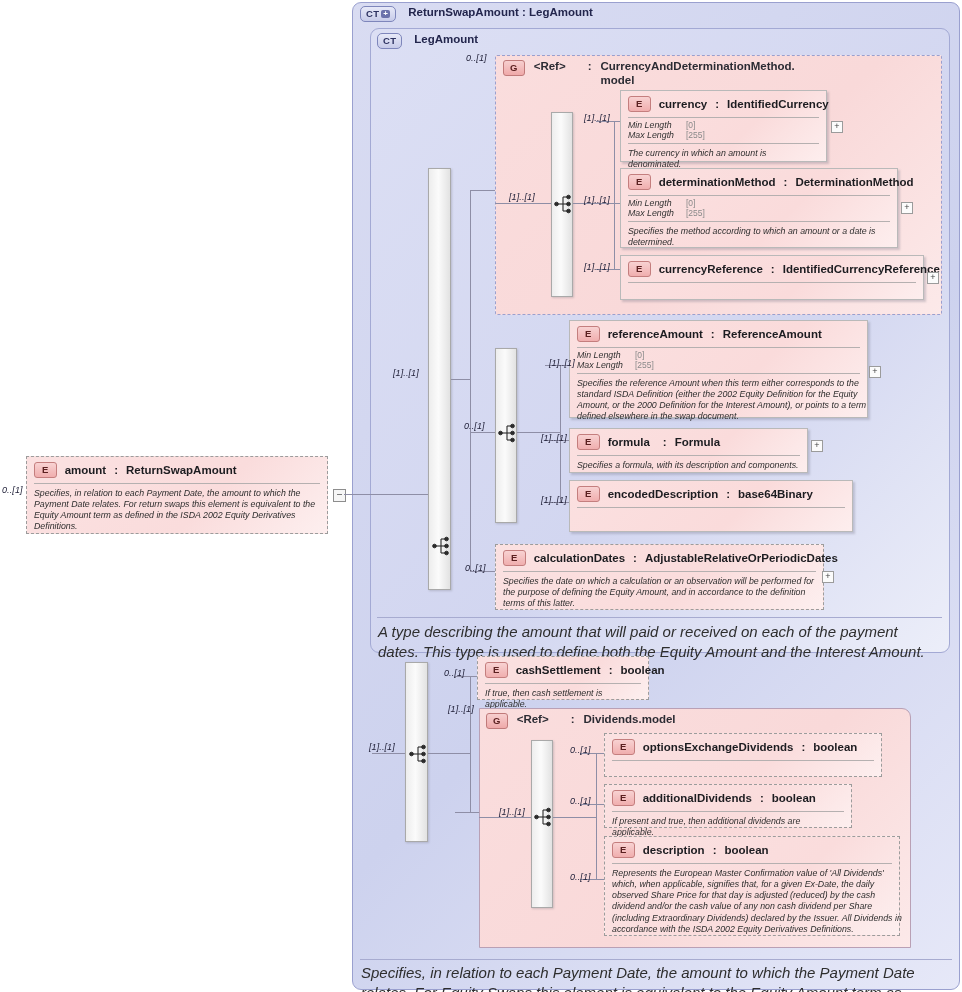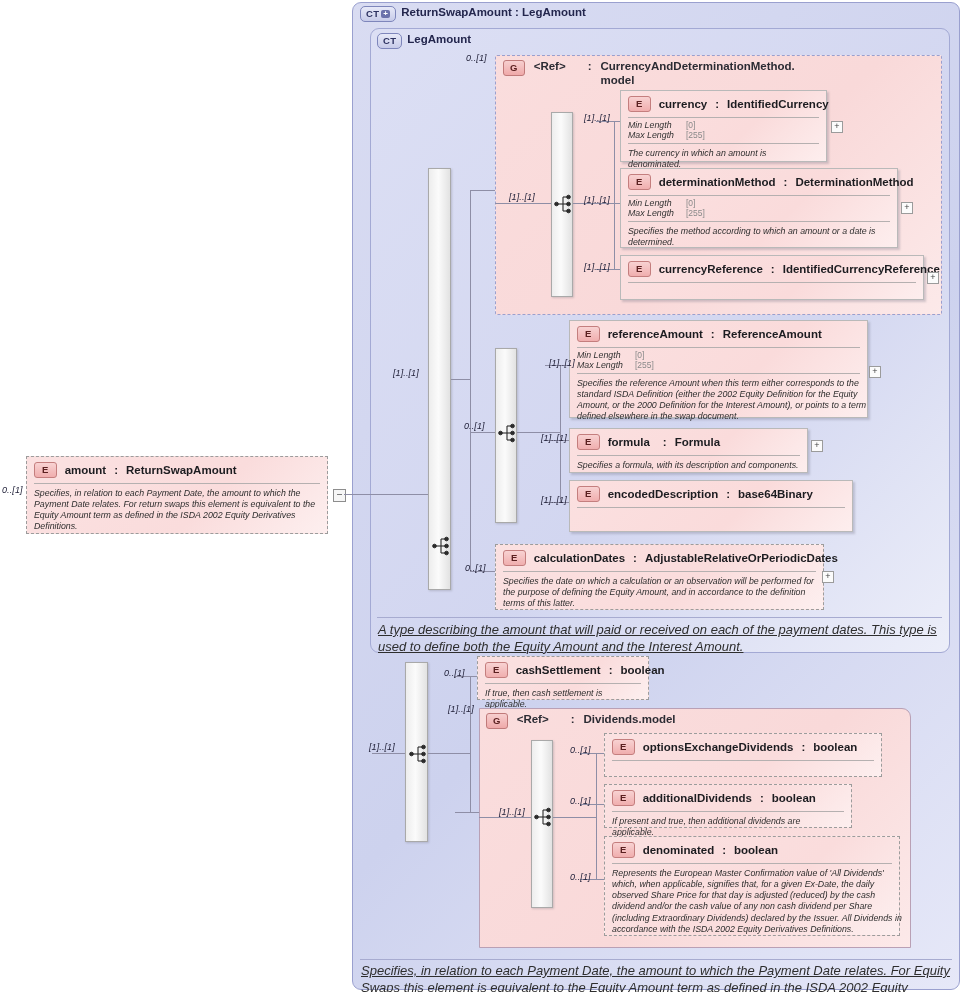--- a/index.html
+++ b/index.html
@@ -34,21 +34,21 @@
     border:1px solid #c07a7a;color:#5a2020;
     padding:2px 6px;border-radius:3px;
   }
   .badge-e{
     background:linear-gradient(#f8d2d2,#f0aeae);
     border:1px solid #c47e7e;color:#5a2020;
     padding:2px 7px;border-radius:3px;
   }
 
   .ct-title{
-    position:absolute;display:flex;align-items:flex-start;gap:5px;
+    position:absolute;display:flex;align-items:flex-start;gap:12px;
     font-size:11.5px;font-weight:bold;color:#23264d;white-space:nowrap;
   }
 
   
   .group-box{
     background:linear-gradient(135deg,#fadddd 0%,#f9d9d9 55%,#fce9e9 100%);
     border:1px dashed #9aa0cf;border-radius:2px;
   }
   .group-box.solid{border:1px solid #b9a0b5;border-radius:0 9px 0 0;}
   .group-title{
@@ -106,23 +106,22 @@
   .vline{background:#8e8ea6;width:1px;}
 
   
   .card{
     position:absolute;font-size:9px;font-style:italic;color:#22223a;
     white-space:nowrap;letter-spacing:.1px;
   }
 
   
   .ct-doc{
-    position:absolute;font-size:13px;font-style:italic;color:#2e2e2e;
+    position:absolute;font-size:15px;font-style:italic;color:#2e2e2e;
     line-height:1.3;
-    text-decoration:underline;
   }
   .ct-doc-rule{position:absolute;border-top:1px solid #a7abd0;}
 </style>
 </head>
 <body>
 
 <div id="canvas">
 
   <div class="abs ct-outer" style="left:352px;top:2px;width:608px;height:988px;"></div>
 
@@ -436,21 +435,21 @@
       <span>boolean</span>
     </div>
     <div class="el-sep"></div>
     <div class="el-doc">If present and true, then additional dividends are applicable.</div>
   </div>
   <div class="card" style="left:570px;top:796px;">0..[1]</div>
 
   <div class="abs el-box dashed" style="left:604px;top:836px;width:296px;height:100px;">
     <div class="el-head">
       <span class="badge badge-e">E</span>
-      <span class="el-name">denominated</span>
+      <span class="el-name">description</span>
       <span>:</span>
       <span>boolean</span>
     </div>
     <div class="el-sep"></div>
     <div class="el-doc" style="width:290px;">Represents the European Master Confirmation value of 'All Dividends' which, when applicable, signifies that, for a given Ex-Date, the daily observed Share Price for that day is adjusted (reduced) by the cash dividend and/or the cash value of any non cash dividend per Share (including Extraordinary Dividends) declared by the Issuer. All Dividends in accordance with the ISDA 2002 Equity Derivatives Definitions.</div>
   </div>
   <div class="card" style="left:570px;top:872px;">0..[1]</div>
 
   <div class="ct-doc-rule" style="left:360px;top:959px;width:592px;"></div>
   <div class="ct-doc" style="left:361px;top:963px;width:590px;">Specifies, in relation to each Payment Date, the amount to which the Payment Date relates. For Equity Swaps this element is equivalent to the Equity Amount term as defined in the ISDA 2002 Equity Derivatives Definitions.</div>

